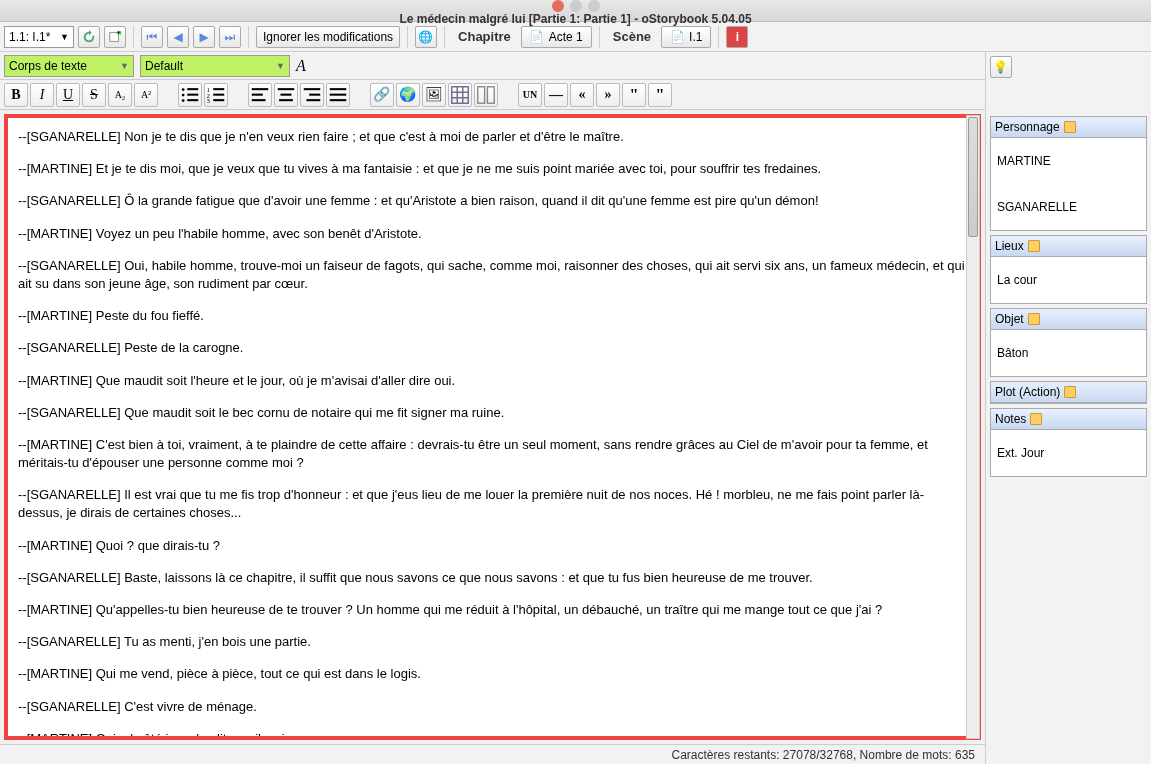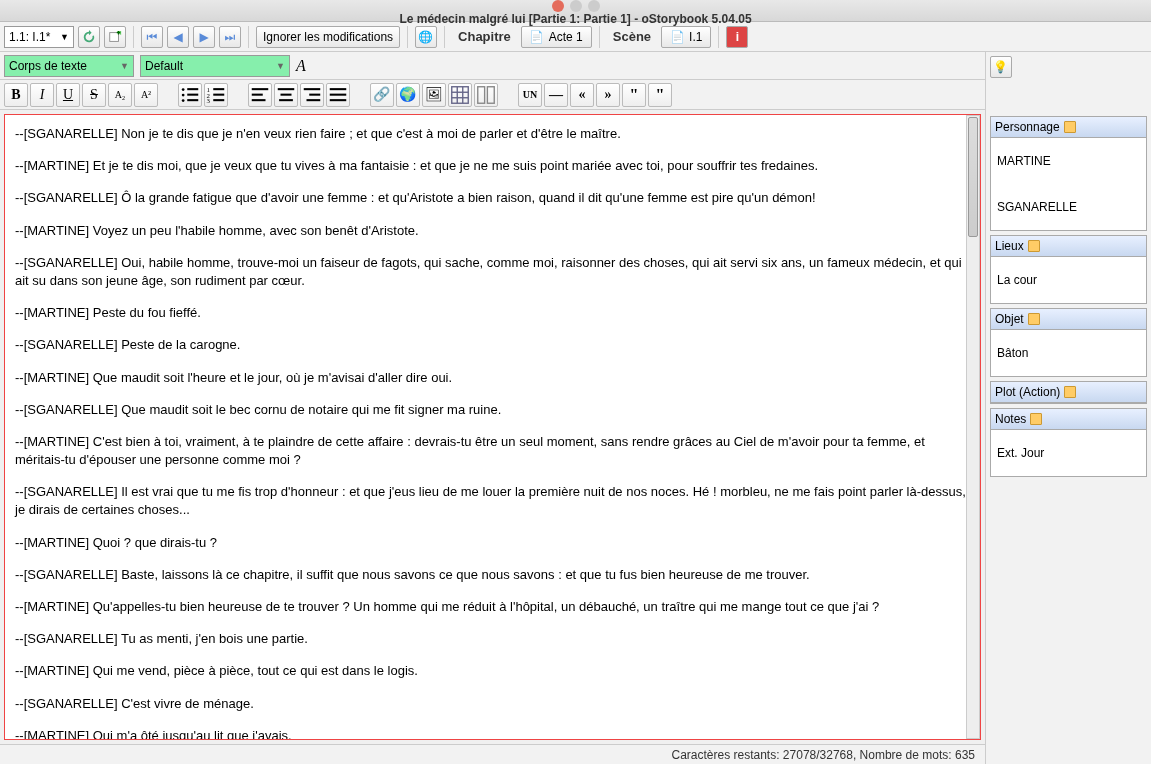--- a/index.html
+++ b/index.html
@@ -12,27 +12,27 @@
 .toolbar { height: 30px; background:#f2f2f2; border-bottom:1px solid #ccc; display:flex; align-items:center; padding:0 4px; gap:4px;}
 .toolbar .tsel { border:1px solid #999; background:#fff; height:22px; padding:2px 4px; font-size:12px; display:flex; align-items:center; }
 .toolbar .tbtn { width:22px; height:22px; border:1px solid #aaa; background:linear-gradient(#fff,#e8e8e8); border-radius:2px; display:flex; align-items:center; justify-content:center; cursor:pointer; font-size:12px;}
 .toolbar .tbtn svg{width:14px;height:14px;}
 .toolbar .sep{width:1px;height:22px;background:#ccc;margin:0 3px;}
 .toolbar .lbl{font-size:13px;font-weight:bold;color:#333;padding:0 6px;}
 .toolbar .tab{border:1px solid #aaa;background:linear-gradient(#fff,#e8e8e8);height:22px;padding:2px 8px;display:flex;align-items:center;gap:4px;border-radius:2px;}
 .main-area{display:flex;height:calc(100% - 22px - 30px);}
 .editor-pane{flex:1;display:flex;flex-direction:column;border-right:1px solid #ccc;}
 .fmt-bar1{height:28px;background:#f2f2f2;border-bottom:1px solid #ccc;display:flex;align-items:center;padding:0 4px;gap:6px;}
-.fmt-bar1 .combo{border:1px solid #999;background:#86efac;height:22px;width:130px;padding:2px 4px;font-size:12px;display:flex;align-items:center;justify-content:space-between;}
+.fmt-bar1 .combo{border:1px solid #999;background:#bef264;height:22px;width:130px;padding:2px 4px;font-size:12px;display:flex;align-items:center;justify-content:space-between;}
 .fmt-bar1 .combo .arrow{font-size:9px;color:#666;}
 .fmt-bar2{height:30px;background:#f2f2f2;border-bottom:1px solid #ccc;display:flex;align-items:center;padding:0 4px;gap:2px;}
 .fmt-bar2 .fbtn{width:24px;height:24px;border:1px solid #bbb;background:linear-gradient(#fff,#eee);border-radius:2px;display:flex;align-items:center;justify-content:center;cursor:pointer;font-family:'Times New Roman',serif;font-size:14px;}
 .fmt-bar2 .fgap{width:16px;}
 .text-area-wrap{flex:1;padding:4px;overflow:hidden;position:relative;}
-.text-area{width:100%;height:100%;border:1px solid #ef4444;background:#fff;padding:10px;font-size:13px;line-height:1.4;overflow-y:auto;}
+.text-area{width:100%;height:100%;border:4px solid #ef4444;background:#fff;padding:10px;font-size:13px;line-height:1.4;overflow-y:auto;}
 .text-area p{margin:0 0 14px 0;}
 .statusbar{height:20px;background:#f2f2f2;border-top:1px solid #ccc;display:flex;align-items:center;justify-content:flex-end;padding:0 10px;font-size:12px;color:#333;}
 .side-pane{width:165px;background:#f2f2f2;padding:4px;display:flex;flex-direction:column;gap:4px;}
 .side-pane .bulb{width:22px;height:22px;border:1px solid #aaa;background:linear-gradient(#fff,#e8e8e8);border-radius:2px;display:flex;align-items:center;justify-content:center;}
 .side-section{border:1px solid #aaa;}
 .side-header{background:linear-gradient(#e8f0ff,#c8d8f0);border-bottom:1px solid #aaa;padding:3px 4px;font-size:12px;display:flex;align-items:center;gap:4px;}
 .side-body{background:#fff;}
 .side-body .item{padding:16px 6px;font-size:12px;}
 .edit-ico{display:inline-block;width:12px;height:12px;background:#ffcc66;border:1px solid #cc9933;border-radius:1px;}
 .scrollbar-track{position:absolute;right:5px;top:5px;bottom:5px;width:14px;background:#eee;border:1px solid #ccc;}

